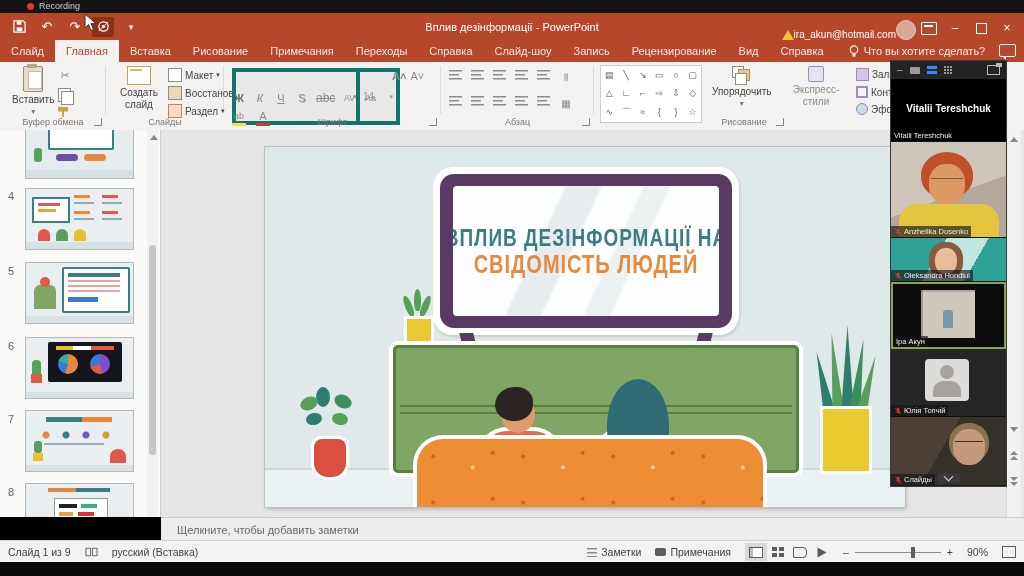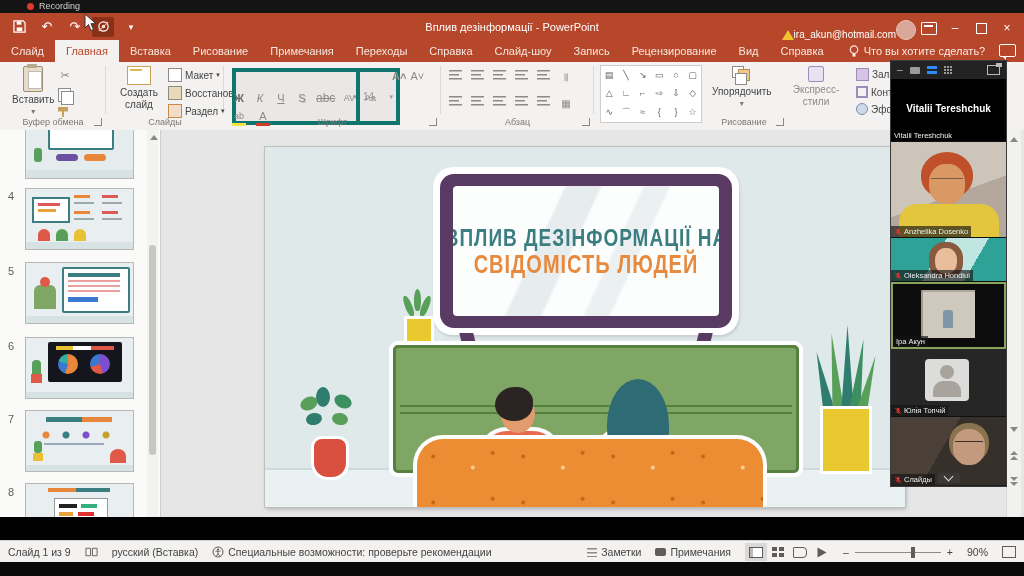--- a/index.html
+++ b/index.html
@@ -534,37 +534,32 @@
         </span>
       </div>
     <div class="arrbox" style="top:344px;">
         <span style="display:flex;flex-direction:column;gap:1px;">
           <span class="tri-dn" style="border-top-width:4px;"></span>
           <span class="tri-dn" style="border-top-width:4px;"></span>
         </span>
       </div>
   </div>
 
+  <div class="abs notesbar">
+    <span class="notesph">Щелкните, чтобы добавить заметки</span>
+  </div>
 
   <div class="abs statusbar">
     <span class="sb-item" style="margin-left:8px;">Слайд 1 из 9</span>
     <span class="sb-item">
       <svg width="13" height="12" viewBox="0 0 14 12">
           <path d="M1 2h5v8H1zM8 2h5v8H8z" fill="none" stroke="#5f5d5b" stroke-width="1"></path>
         </svg>
     </span>
     <span class="sb-item">русский (Вставка)</span>
-    <span class="sb-item">
-      <svg width="12" height="12" viewBox="0 0 12 12">
-          <circle cx="6" cy="6" r="5" fill="none" stroke="#5f5d5b"></circle>
-          <circle cx="6" cy="3.6" r="1.1" fill="#5f5d5b"></circle>
-          <path d="M3.5 5.2h5M6 5.2v2.4M6 7.6l-1.6 2.4M6 7.6l1.6 2.4" stroke="#5f5d5b" stroke-width=".9" fill="none"></path>
-        </svg>
-      <span>Специальные возможности: проверьте рекомендации</span>
-    </span>
 
     <span style="flex:1;"></span>
 
     <span class="sb-item">
       <span class="lines" style="width:10px;height:9px;"></span>
       <span>Заметки</span>
     </span>
     <span class="sb-item">
       <span style="width:11px;height:8px;background:#5f5d5b;border-radius:2px;position:relative;display:inline-block;"></span>
       <span>Примечания</span>

